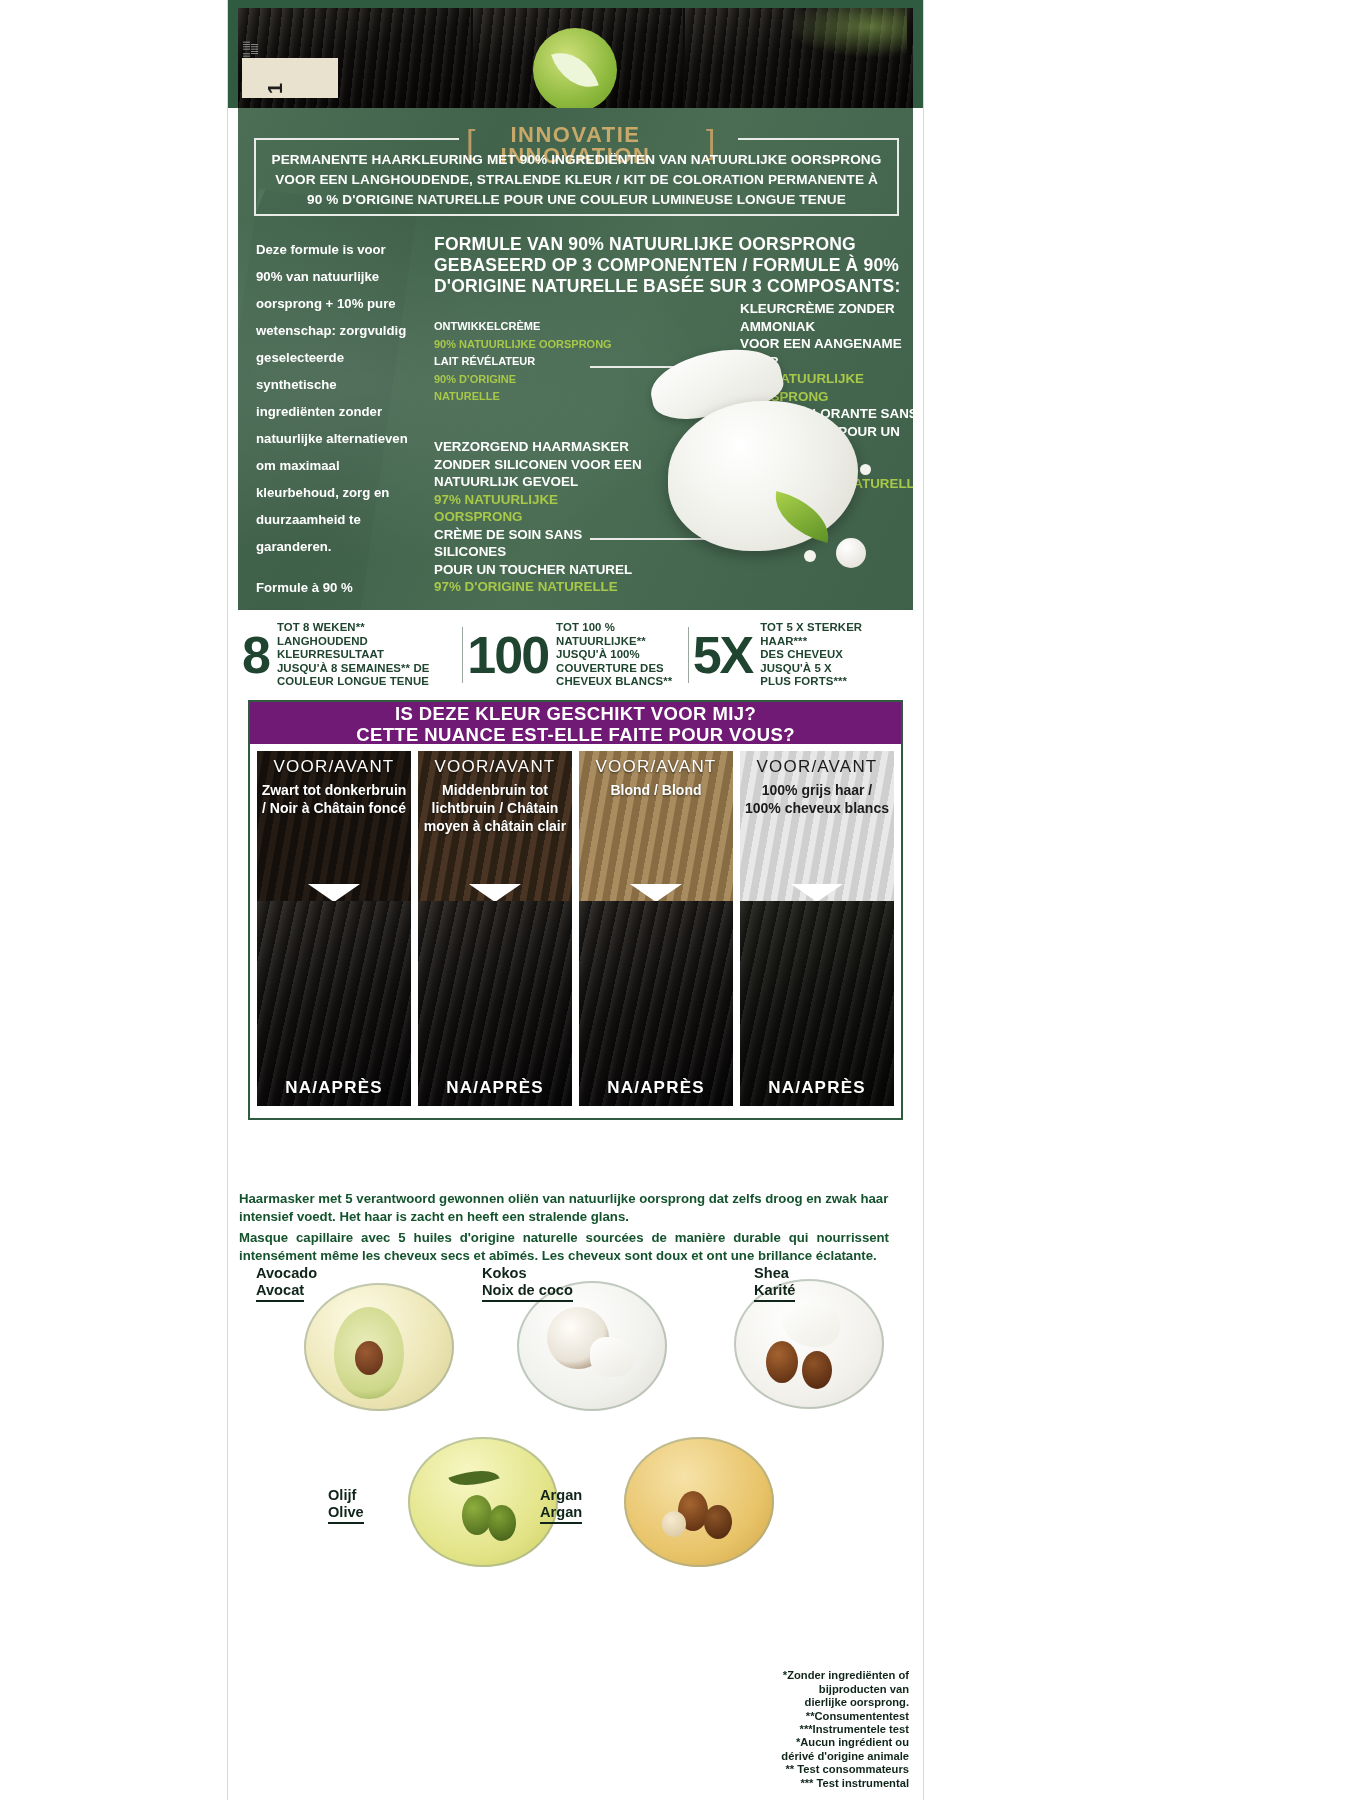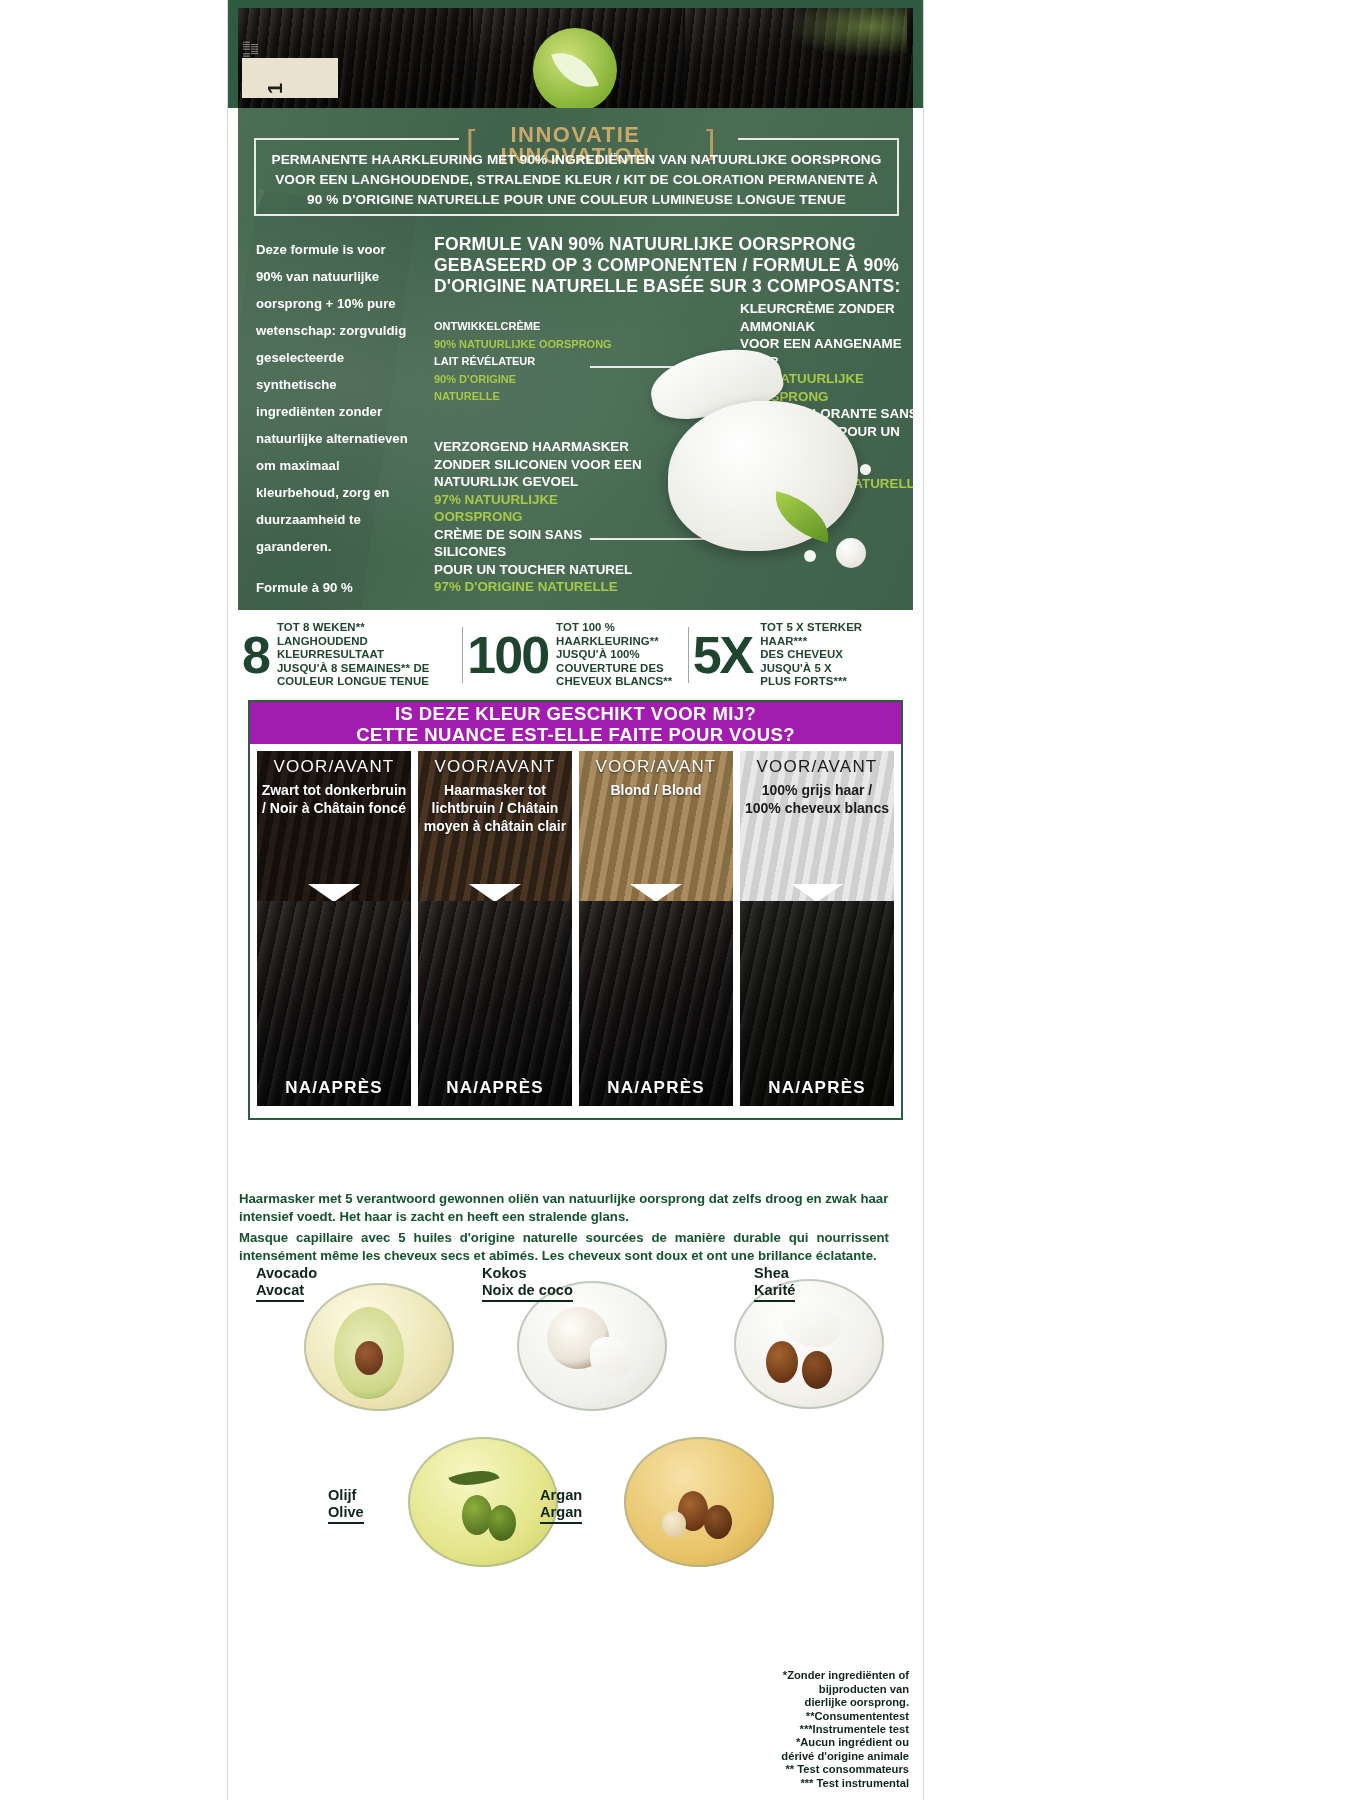--- a/index.html
+++ b/index.html
@@ -93,21 +93,21 @@
   
   .statsRow{position:absolute;left:10px;top:610px;width:675px;height:90px;background:#ffffff;
      display:flex;align-items:center;}
   .stat{display:flex;align-items:center;flex:1;padding:0 4px;}
   .statNum{font-size:52px;font-weight:700;color:#1f4430;line-height:48px;margin-right:8px;letter-spacing:-2px;}
   .statTxt{font-size:11.4px;font-weight:700;color:#1f4430;line-height:13.6px;letter-spacing:.1px;}
   .sep{width:1px;height:56px;background:#9aa89e;}
 
   
   .swatchWrap{position:absolute;left:20px;top:700px;width:655px;height:420px;border:2px solid #2f5c40;box-sizing:border-box;}
-  .swatchHead{height:42px;background:#a21caf;color:#fff;text-align:center;
+  .swatchHead{height:42px;background:#701a75;color:#fff;text-align:center;
      font-size:18.5px;font-weight:700;line-height:21px;letter-spacing:.4px;padding-top:1px;box-sizing:border-box;}
   .swRow{display:flex;padding:7px 7px 8px 7px;gap:7px;}
   .swCol{flex:1;}
   .swTop{height:150px;position:relative;color:#fff;text-align:center;overflow:hidden;}
   .swTop .t1{position:absolute;left:0;right:0;top:6px;font-size:17px;font-weight:400;letter-spacing:1.2px;
      text-shadow:0 1px 2px rgba(0,0,0,.6);}
   .swTop .t2{position:absolute;left:4px;right:4px;top:30px;font-size:14px;font-weight:700;line-height:18px;
      text-shadow:0 1px 2px rgba(0,0,0,.55);}
   .sw1 .swTop{background:repeating-linear-gradient(100deg,#241b14 0 6px,#140f0a 7px 14px);}
   .sw2 .swTop{background:repeating-linear-gradient(100deg,#4a3524 0 6px,#2c2014 7px 14px);}
@@ -247,21 +247,21 @@
         <div>KLEURRESULTAAT</div>
         <div>JUSQU'À 8 SEMAINES** DE</div>
         <div>COULEUR LONGUE TENUE</div>
       </div>
     </div>
     <div class="sep"></div>
     <div class="stat">
       <div class="statNum">100</div>
       <div class="statTxt">
         <div>TOT 100 %</div>
-        <div>HAARKLEURING**</div>
+        <div>NATUURLIJKE**</div>
         <div>JUSQU'À 100%</div>
         <div>COUVERTURE DES</div>
         <div>CHEVEUX BLANCS**</div>
       </div>
     </div>
     <div class="sep"></div>
     <div class="stat">
       <div class="statNum">5X</div>
       <div class="statTxt">
         <div>TOT 5 X STERKER</div>
@@ -287,21 +287,21 @@
           <div class="chev"></div>
         </div>
         <div class="swBot">
           <div class="naLbl">NA/APRÈS</div>
         </div>
       </div>
 
       <div class="swCol sw2">
         <div class="swTop">
           <div class="t1">VOOR/AVANT</div>
-          <div class="t2">Haarmasker tot lichtbruin / Châtain moyen à châtain clair</div>
+          <div class="t2">Middenbruin tot lichtbruin / Châtain moyen à châtain clair</div>
           <div class="chev"></div>
         </div>
         <div class="swBot">
           <div class="naLbl">NA/APRÈS</div>
         </div>
       </div>
 
       <div class="swCol sw3">
         <div class="swTop">
           <div class="t1">VOOR/AVANT</div>

